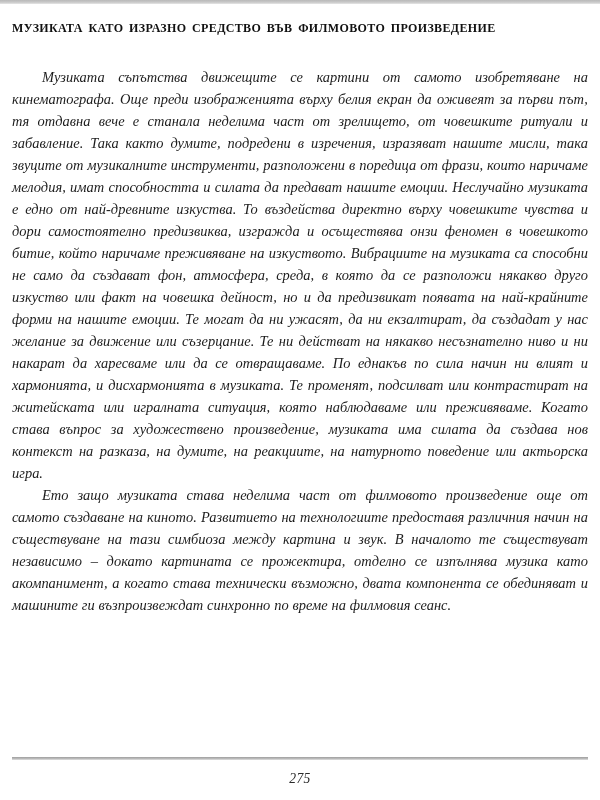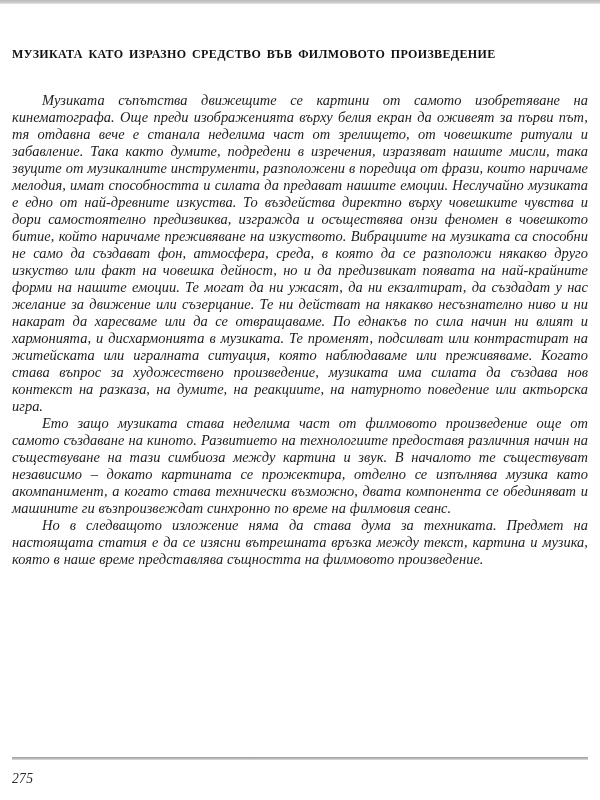--- a/index.html
+++ b/index.html
@@ -32,21 +32,21 @@
 
   .content {
     position: absolute;
     left: 12px;
     top: 0;
     width: 576px;
   }
 
   .title {
     margin: 0;
-    padding-top: 42px;
+    padding-top: 16px;
     font-family: "Liberation Serif", "DejaVu Serif", serif;
     font-size: 17.4px;
     line-height: 21.5px;
     font-weight: 600;
     font-variant: small-caps;
     text-transform: lowercase;
     letter-spacing: 0.35px;
     color: #111111;
     word-spacing: 1px;
   }
@@ -77,21 +77,21 @@
 
   .body-text {
     margin-top: 28px;
   }
 
   .body-text p {
     margin: 0;
     text-indent: 30px;
     text-align: justify;
     font-size: 14.45px;
-    line-height: 17px;
+    line-height: 22px;
     font-style: italic;
     color: #1c1c1c;
     letter-spacing: 0.02px;
     word-spacing: 0.2px;
     -webkit-hyphens: manual;
     hyphens: manual;
   }
 
   .footer {
     position: absolute;
@@ -101,21 +101,21 @@
   }
 
   .footer-rule {
     width: 100%;
     height: 3px;
     background: linear-gradient(to bottom, #9e9e9e 0%, #bdbdbd 60%, #e2e2e2 100%);
   }
 
   .page-number {
     margin-top: 11px;
-    text-align: left;
+    text-align: center;
     font-size: 13.6px;
     line-height: 16px;
     font-style: italic;
     color: #2a2a2a;
     letter-spacing: 0.3px;
   }
 </style>
 </head>
 <body>
 
@@ -124,21 +124,20 @@
   <div class="top-rule"></div>
 
   <div class="content">
 
     <h1 class="title">Музиката като изразно средство във филмовото произведение</h1>
 
 
     <div class="body-text">
       <p>Музиката съпътства движещите се картини от самото изобретяване на кинематографа. Още преди изображенията върху белия екран да оживеят за първи път, тя отдавна вече е станала неделима част от зрелището, от човешките ритуали и забавление. Така както думите, подредени в изречения, изразяват нашите мисли, така звуците от музикалните инструменти, разположени в поредица от фрази, които наричаме мелодия, имат способността и силата да предават нашите емоции. Неслучайно музиката е едно от най-древните изкуства. То въздейства директно върху човешките чувства и дори самостоятелно предизвиква, изгражда и осъществява онзи феномен в човешкото битие, който наричаме преживяване на изкуството. Вибрациите на музиката са способни не само да създават фон, атмосфера, среда, в която да се разположи някакво друго изкуство или факт на човешка дейност, но и да предизвикат появата на най-крайните форми на нашите емоции. Те могат да ни ужасят, да ни екзалтират, да създадат у нас желание за движение или съзерцание. Те ни действат на някакво несъзнателно ниво и ни накарат да харесваме или да се отвращаваме. По еднакъв по сила начин ни влият и хармонията, и дисхармонията в музиката. Те променят, подсилват или контрастират на житейската или игралната ситуация, която наблюдаваме или преживяваме. Когато става въпрос за художествено произведение, музиката има силата да създава нов контекст на разказа, на думите, на реакциите, на натурното поведение или актьорска игра.</p>
       <p>Ето защо музиката става неделима част от филмовото произведение още от самото създаване на киното. Развитието на технологиите предоставя различния начин на съществуване на тази симбиоза между картина и звук. В началото те съществуват независимо – докато картината се прожектира, отделно се изпълнява музика като акомпанимент, а когато става технически възможно, двата компонента се обединяват и машините ги възпроизвеждат синхронно по време на филмовия сеанс.</p>
-      <p>Но в следващото изложение няма да става дума за техниката. Предмет на настоящата статия е да се изясни вътрешната връзка между текст, картина и музика, която в наше време представлява същността на филмовото произведение.</p>
     </div>
 
   </div>
 
   <div class="footer">
     <div class="footer-rule"></div>
     <div class="page-number">275</div>
   </div>
 
 </div>

